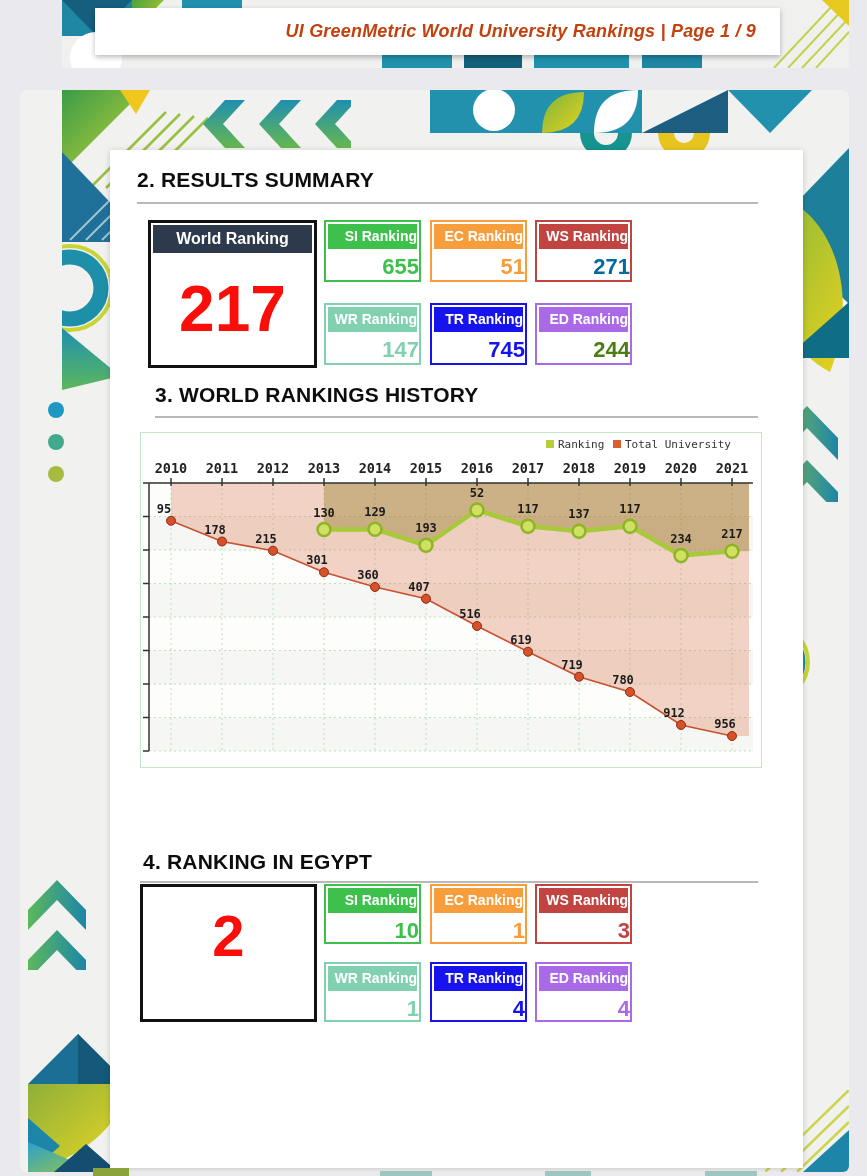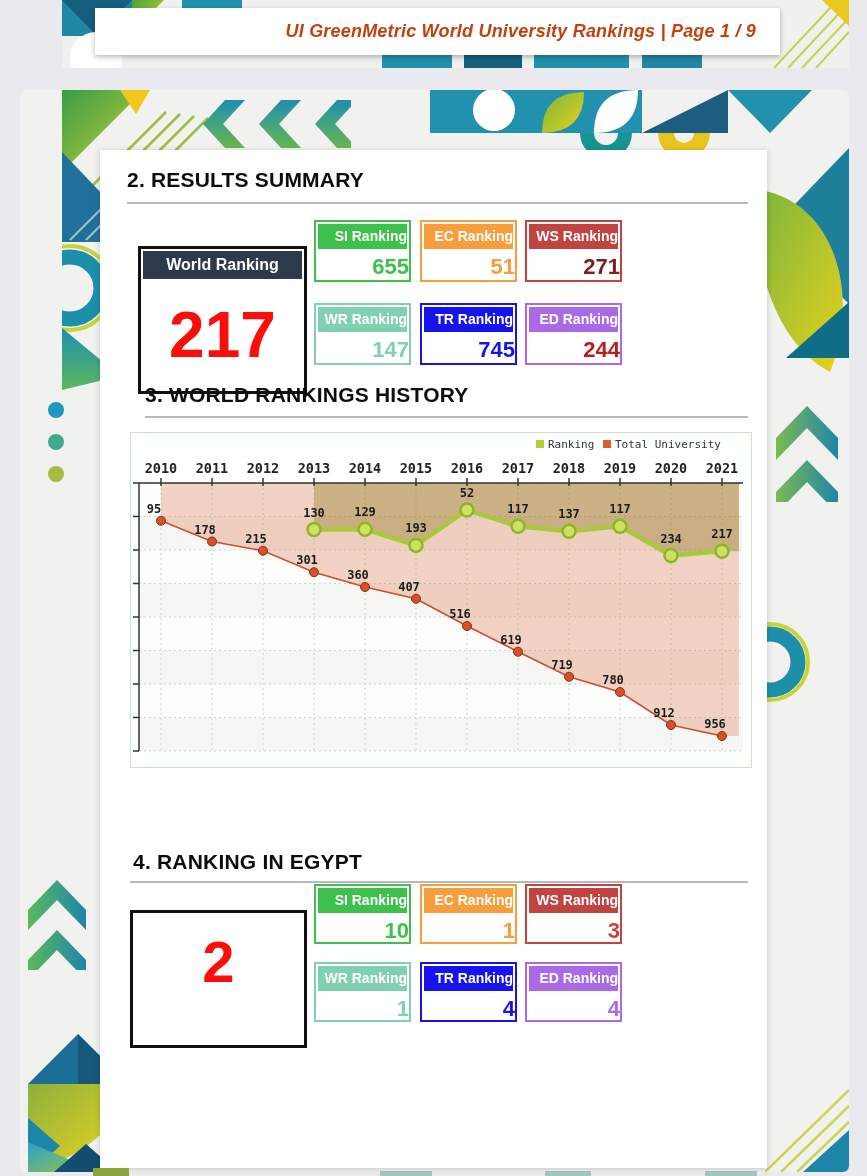--- a/index.html
+++ b/index.html
@@ -17,31 +17,31 @@
   }
   .header-bar .title{
     font-style:italic;font-weight:bold;font-size:18px;color:#c2410c;letter-spacing:.2px;
   }
   
   .page-card{
     left:20px;top:90px;width:829px;height:1082px;background:#f1f1ef;
     border-radius:6px;overflow:hidden;
   }
   .panel{
-    left:80px;top:60px;width:667px;height:1018px;background:#ffffff;
-    box-shadow:0 1px 6px rgba(0,0,0,.18);z-index:4;
+    left:90px;top:60px;width:667px;height:1018px;background:#ffffff;
+    box-shadow:0 1px 6px rgba(0,0,0,.18);z-index:4;padding-left:26px;
   }
   
   .sec-h{font-size:21px;font-weight:bold;color:#0d0d0d;letter-spacing:.2px;white-space:nowrap;}
   .rule{height:2px;background:#b9b9b9;}
   
   .rank-card{box-sizing:border-box;background:#fff;text-align:right;}
   .rank-card .hd{color:#fff;font-weight:bold;font-size:14px;line-height:25px;height:25px;margin:2px;}
   .rank-card .val{font-weight:bold;font-size:22px;line-height:31px;}
-  .big-card{box-sizing:border-box;border:3px solid #111;background:#fff;text-align:center;margin-top:26px;}
+  .big-card{box-sizing:border-box;border:3px solid #111;background:#fff;text-align:center;}
   .big-card .hd{background:#2d3a4c;color:#fff;font-weight:bold;font-size:16px;line-height:28px;height:28px;margin:2px;}
   .big-card .val{color:#fb0e09;font-weight:bold;}
   
   .chart-box{border:1px solid #c5e6c5;background:#fff;}
   .caption{width:667px;text-align:center;font-size:13px;color:#333;}
   svg text{font-family:"DejaVu Sans Mono",monospace;}
 </style>
 </head>
 <body>
 
@@ -222,33 +222,33 @@
         <div class="abs rank-card" style="left: 214px; top: 70px; width: 97px; height: 62px; border: 2px solid rgb(62, 192, 77);">
           <div class="hd" style="background: rgb(62, 192, 77);">SI Ranking</div>
           <div class="val" style="color: rgb(62, 192, 77);">655</div>
         </div>
         <div class="abs rank-card" style="left: 320px; top: 70px; width: 97px; height: 62px; border: 2px solid rgb(248, 157, 60);">
           <div class="hd" style="background: rgb(248, 157, 60);">EC Ranking</div>
           <div class="val" style="color: rgb(248, 157, 60);">51</div>
         </div>
         <div class="abs rank-card" style="left: 425px; top: 70px; width: 97px; height: 62px; border: 2px solid rgb(193, 68, 64);">
           <div class="hd" style="background: rgb(193, 68, 64);">WS Ranking</div>
-          <div class="val" style="color: #7f1d1d;">271</div>
+          <div class="val" style="color: #0369a1;">271</div>
         </div>
         <div class="abs rank-card" style="left: 214px; top: 153px; width: 97px; height: 62px; border: 2px solid rgb(129, 209, 176);">
           <div class="hd" style="background: rgb(129, 209, 176);">WR Ranking</div>
           <div class="val" style="color: rgb(129, 209, 176);">147</div>
         </div>
         <div class="abs rank-card" style="left: 320px; top: 153px; width: 97px; height: 62px; border: 2px solid rgb(22, 19, 238);">
           <div class="hd" style="background: rgb(22, 19, 238);">TR Ranking</div>
           <div class="val" style="color: rgb(22, 19, 238);">745</div>
         </div>
         <div class="abs rank-card" style="left: 425px; top: 153px; width: 97px; height: 62px; border: 2px solid rgb(170, 106, 232);">
           <div class="hd" style="background: rgb(170, 106, 232);">ED Ranking</div>
-          <div class="val" style="color: #b91c1c;">244</div>
+          <div class="val" style="color: #4d7c0f;">244</div>
         </div>
       </div>
 
     <div class="abs sec-h" style="left:45px;top:233px">3. WORLD RANKINGS HISTORY</div>
     <div class="abs rule" style="left:45px;top:266px;width:603px"></div>
 
     <div class="abs chart-box" style="left:30px;top:282px;width:620px;height:334px">
       <svg id="chart-svg" width="620" height="334" viewBox="0 0 620 334">
           <rect x="8" y="50" width="604" height="33.5" fill="#fdfdfc"></rect>
           <rect x="8" y="83.5" width="604" height="33.5" fill="#f6f6f4"></rect>

